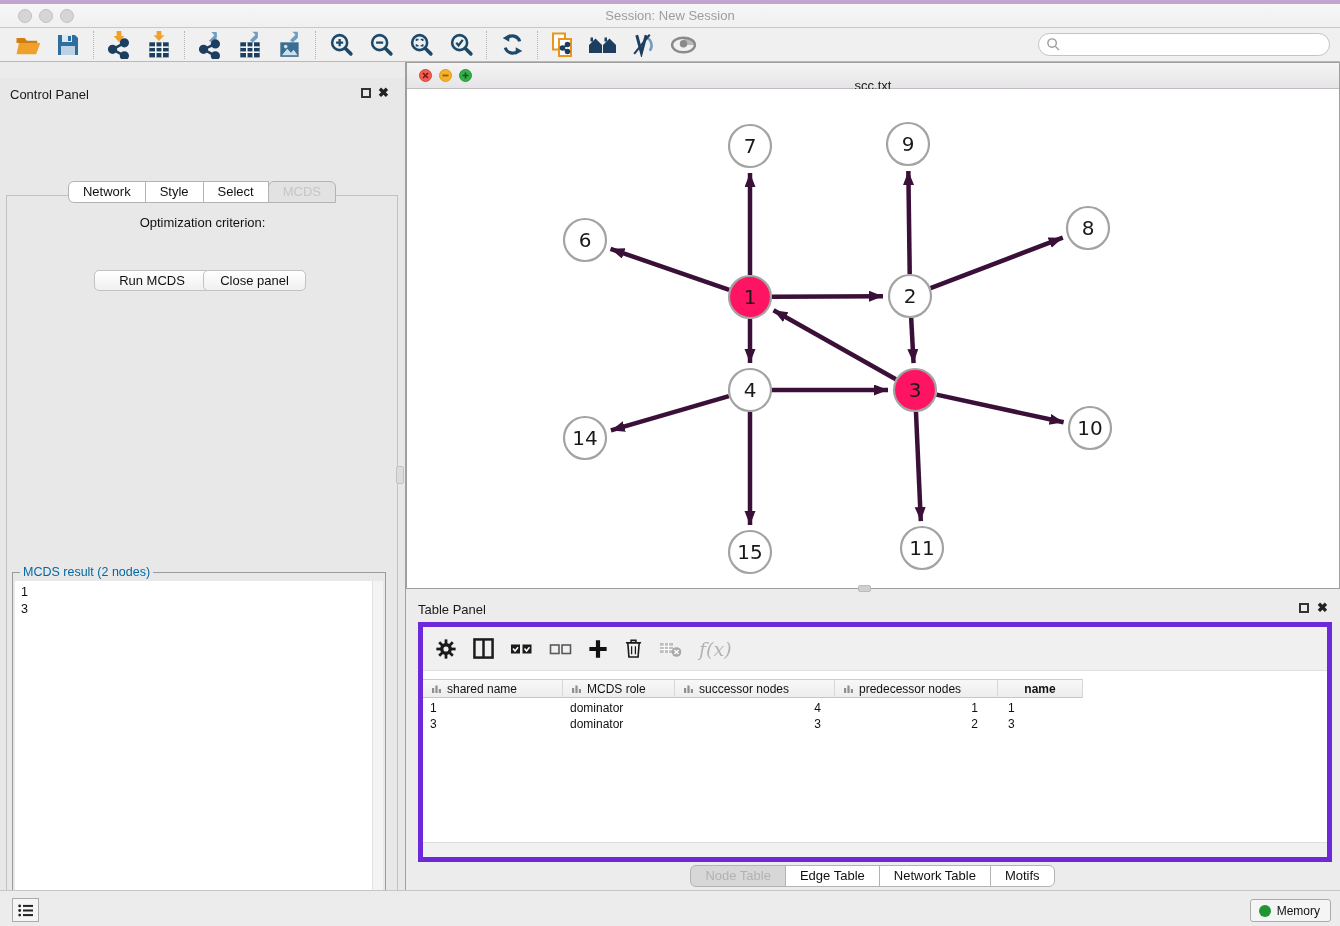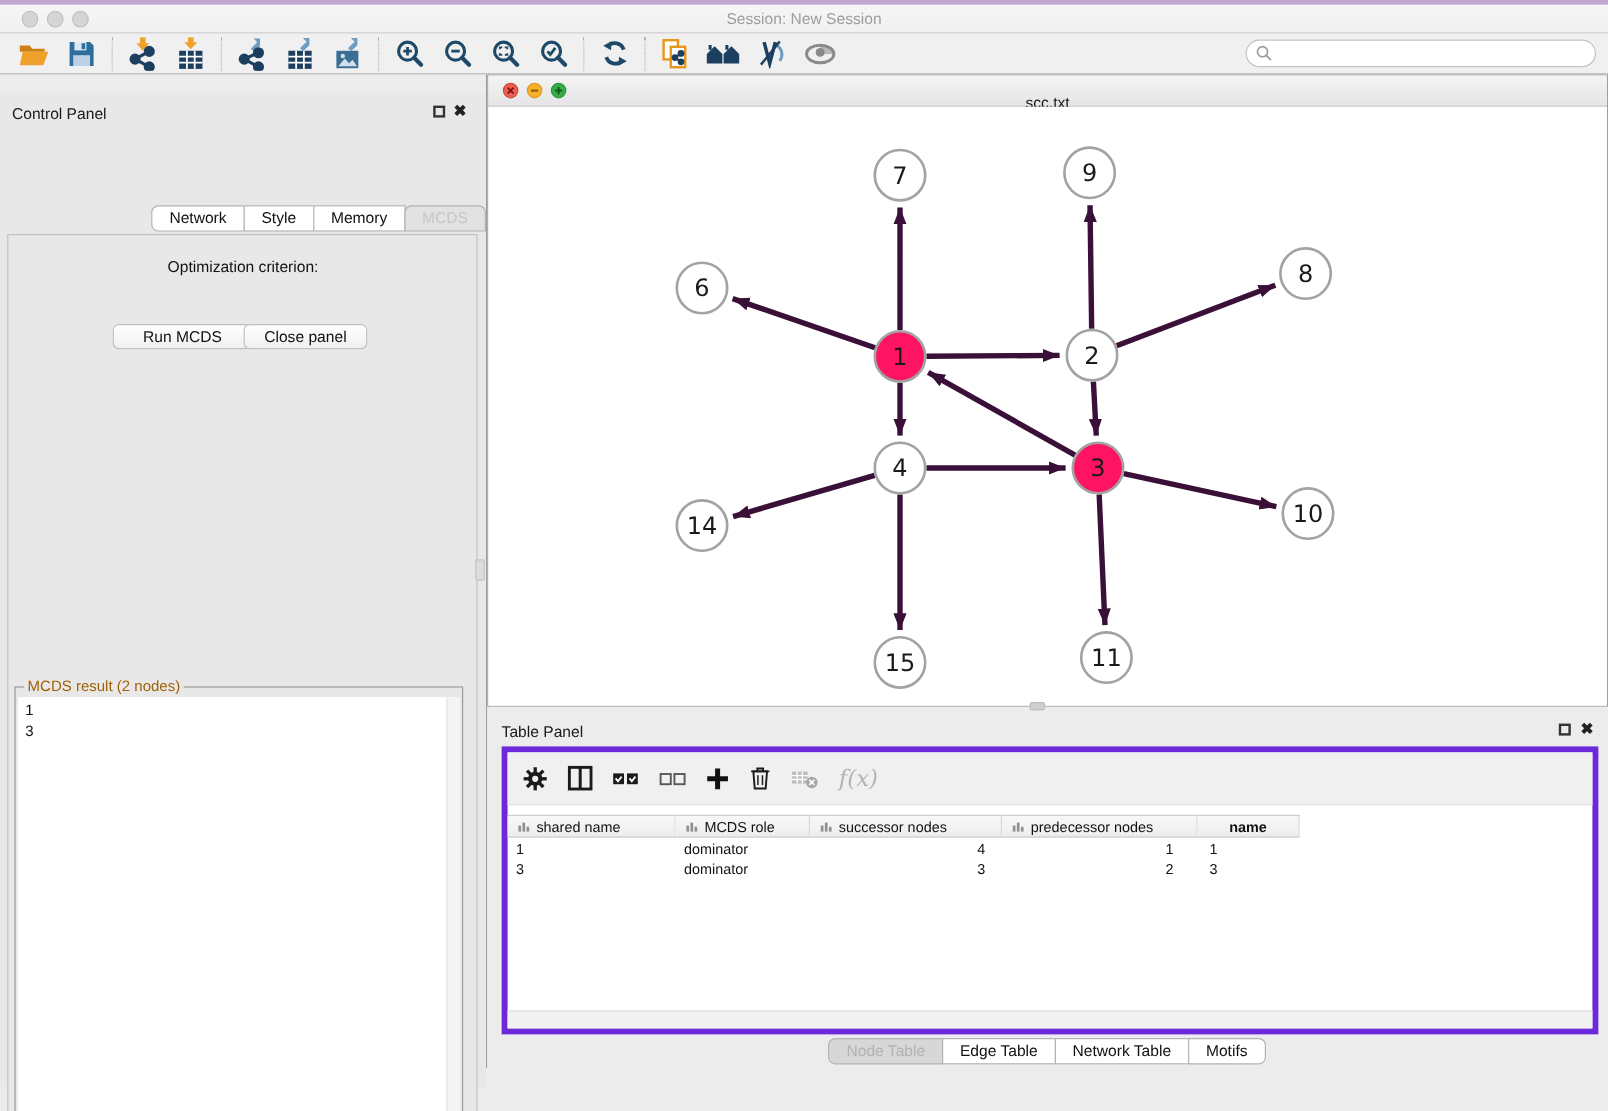--- a/index.html
+++ b/index.html
@@ -27,38 +27,38 @@
   .searchbox input { border:none; outline:none; flex:1; height:19px; font-size:12px; background:transparent; }
 
   
   .control-panel { position:absolute; left:0; top:62px; width:405px; height:828px; background:#e9e8e9;margin-top:16px; }
   .panel-header { position:absolute; left:0; top:8px; width:100%; height:18px; }
   .panel-header .ph-title { position:absolute; left:10px; top:1px; font-size:13px; color:#1a1a1a; }
   .float-box { position:absolute; top:2px; width:10px; height:10px; border:2px solid #333; }
   .close-x { position:absolute; top:0px; font-size:13px; font-weight:bold; color:#222; line-height:14px; }
   .cp-content { position:absolute; left:6px; top:117px; width:392px; height:762px;
                 border:1px solid #c2c2c2; background:#e9e8e9; }
-  .tabs-row { position:absolute; left:0; top:93px; width:100%; display:flex; justify-content:flex-end; z-index:3; }
+  .tabs-row { position:absolute; left:0; top:103px; width:100%; display:flex; justify-content:center; z-index:3; }
   .tab { height:22px; line-height:20px; padding:0 14px; font-size:13px; background:#fff;
          border:1px solid #b3b3b3; margin-left:-1px; color:#111; }
   .tab.first { border-radius:6px 0 0 6px; }
   .tab.last { border-radius:0 6px 6px 0; }
   .tab.sel-pale { background:#e3e2e3; color:#c6c6c6; border-radius:6px 6px 0 0; }
   .opt-label { position:absolute; left:0; top:137px; width:405px; text-align:center; font-size:13px; color:#111; }
   .dropdown { position:absolute; left:44px; top:158px; width:311px; height:23px; background:#fff;
               border:1px solid #c2c2c2; border-radius:5px; font-size:13px; display:flex; align-items:center;
               padding-left:13px; color:#111; }
   .dd-stepper { position:absolute; right:7px; top:3px; display:flex; flex-direction:column; gap:2px; }
   .dd-stepper .up { width:0; height:0; border-left:4px solid transparent; border-right:4px solid transparent; border-bottom:5px solid #666; }
   .dd-stepper .dn { width:0; height:0; border-left:4px solid transparent; border-right:4px solid transparent; border-top:5px solid #666; }
   .cp-btn { position:absolute; top:192px; height:21px; background:linear-gradient(#ffffff,#f0f0f0);
             border:1px solid #c2c2c2; border-radius:5px; font-size:13px; color:#111;
             display:flex; align-items:center; justify-content:center; }
   .result-group { position:absolute; left:12px; top:494px; width:374px; height:378px; border:1px solid #9b9b9b; }
-  .result-legend { position:absolute; left:7px; top:-8px; background:#e9e8e9; padding:0 3px; font-size:12.5px; color:#a16207; }
+  .result-legend { position:absolute; left:7px; top:-8px; background:#e9e8e9; padding:0 3px; font-size:12.5px; color:#0369a1; }
   .result-area { position:absolute; left:2px; top:8px; right:2px; bottom:2px; background:#fff; }
   .result-scroll { position:absolute; right:0; top:0; bottom:0; width:11px; background:#f4f4f4; border-left:1px solid #e2e2e2; }
   .result-line { font-size:12.5px; color:#111; line-height:17px; padding-left:6px; }
   .result-line:first-child { padding-top:3px; }
   .v-divider-line { position:absolute; left:405px; top:62px; width:1px; height:828px; background:#9f9f9f; }
   .v-grip { position:absolute; left:396px; top:466px; width:8px; height:18px; background:#dcdcdc;
             border:1px solid #c2c2c2; border-radius:2px; }
 
   
   .net-window { position:absolute; left:406px; top:62px; width:934px; height:527px;
@@ -287,21 +287,21 @@
   <div class="control-panel">
     <div class="panel-header">
       <span class="ph-title">Control Panel</span>
       <span class="float-box" style="left:361px;"></span>
       <span class="close-x" style="left:378px;">✖</span>
     </div>
     <div class="cp-content"></div>
     <div class="tabs-row">
       <span class="tab first">Network</span>
       <span class="tab">Style</span>
-      <span class="tab">Memory</span>
+      <span class="tab">Select</span>
       <span class="tab last sel-pale">MCDS</span>
     </div>
     <div class="opt-label">Optimization criterion:</div>
     <div class="cp-btn" style="left:94px; width:116px;">Run MCDS</div>
     <div class="cp-btn" style="left:203px; width:103px;">Close panel</div>
     <div class="result-group">
       <span class="result-legend">MCDS result (2 nodes)</span>
       <div class="result-area">
         <div class="result-line">1</div>
         <div class="result-line">3</div>
@@ -539,14 +539,32 @@
     </div>
 
     <div class="tp-tabs">
       <span class="tab first sel-gray">Node Table</span>
       <span class="tab">Edge Table</span>
       <span class="tab">Network Table</span>
       <span class="tab last">Motifs</span>
     </div>
   </div>
 
+  <div class="statusbar">
+    <span class="list-btn">
+      <svg width="17" height="15" viewBox="0 0 20 18">
+          <g fill="#222">
+            <circle cx="3" cy="3.5" r="1.7"></circle>
+            <rect x="7" y="2.3" width="12" height="2.4"></rect>
+            <circle cx="3" cy="9" r="1.7"></circle>
+            <rect x="7" y="7.8" width="12" height="2.4"></rect>
+            <circle cx="3" cy="14.5" r="1.7"></circle>
+            <rect x="7" y="13.3" width="12" height="2.4"></rect>
+          </g>
+        </svg>
+    </span>
+    <span class="memory-btn">
+      <span class="memory-dot"></span>
+      <span>Memory</span>
+    </span>
+  </div>
 
 </div>
 
 </body></html>

